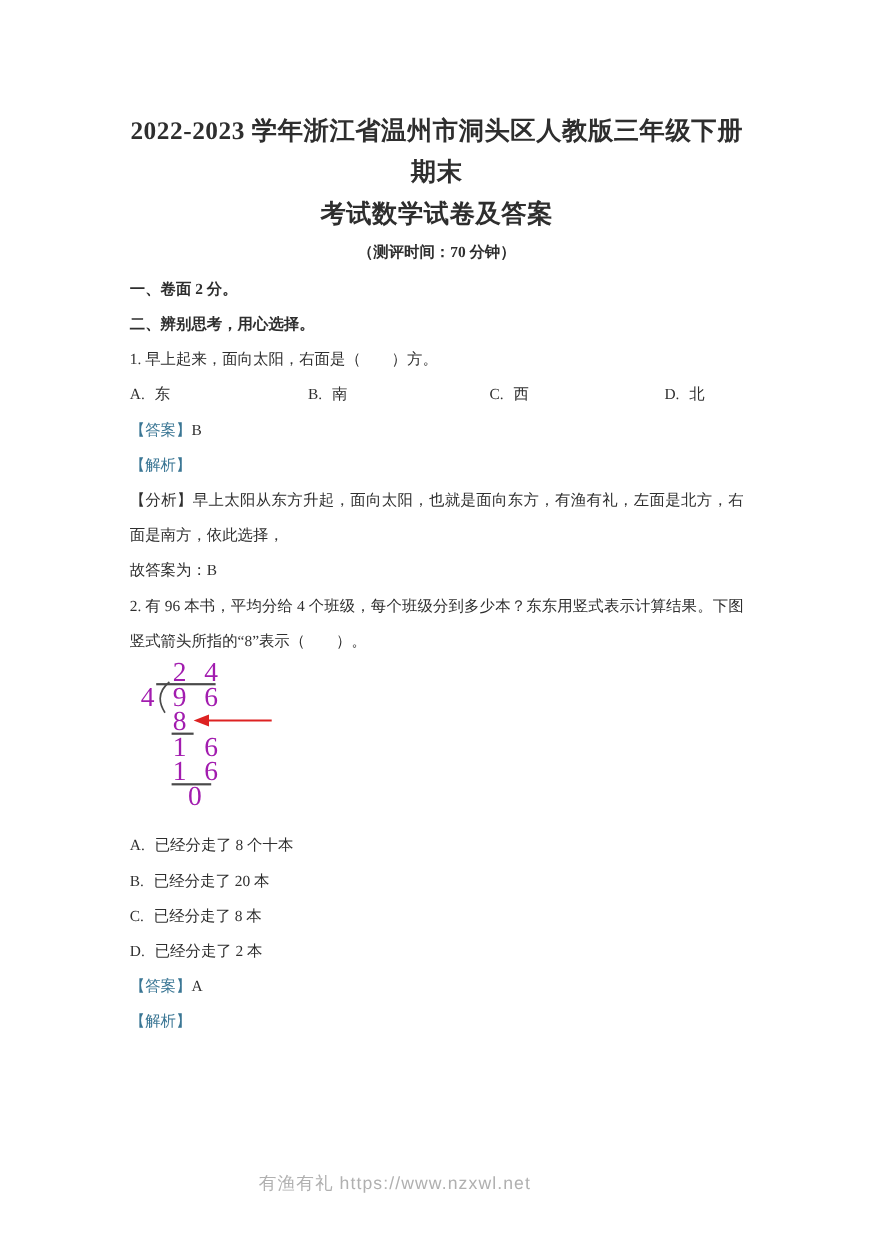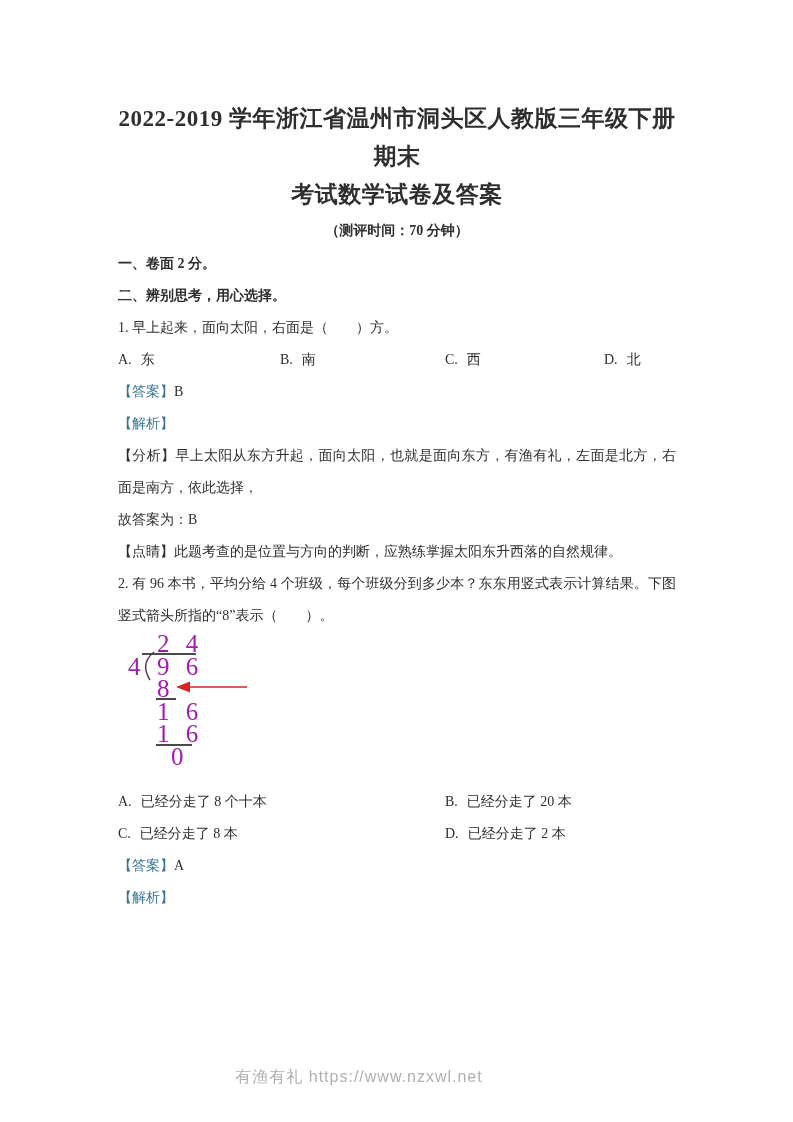--- a/index.html
+++ b/index.html
@@ -11,21 +11,21 @@
   .title-line{font-size:23px;font-weight:bold;text-align:center;line-height:38px;letter-spacing:0.5px;}
   .subtitle{font-size:14px;font-weight:bold;text-align:center;line-height:34px;font-family:Liberation Serif, serif;}
   .row{font-size:14px;line-height:32px;}
   .bold{font-weight:bold;}
   .just{text-align:justify;}
   .accent{color:#3a7694;}
   .opts4{display:flex;}
   .opts4 .opt:nth-child(1){width:162px;}
   .opts4 .opt:nth-child(2){width:165px;}
   .opts4 .opt:nth-child(3){width:159px;}
-  .opts2{display:flex;}
+  .opts2{display:flex;flex-direction:column;}
   .opts2 .opt:nth-child(1){width:327px;}
   .opt-label{margin-right:9px;}
   
   .division{position:relative;height:154px;font-size:25px;color:#a21caf;}
   .division .num{position:absolute;letter-spacing:5px;line-height:24px;white-space:pre;}
   .dq{left:39px;top:0;}
   .ddivisor{left:10px;top:23px;letter-spacing:0;}
   .ddividend{left:39px;top:23px;}
   .dsub1{left:39px;top:45px;}
   .dbring{left:39px;top:68px;}
@@ -40,41 +40,40 @@
     position:absolute;left:0;top:1061px;width:718px;text-align:center;
     color:#b0b0b0;font-size:16px;line-height:32px;
     font-family:"Liberation Sans","DejaVu Sans",sans-serif;letter-spacing:1px;
   }
 </style>
 </head>
 <body>
 
 <div class="content">
 
-  <div class="title-line">2022-2019 学年浙江省温州市洞头区人教版三年级下册期末</div>
+  <div class="title-line">2022-2023 学年浙江省温州市洞头区人教版三年级下册期末</div>
   <div class="title-line">考试数学试卷及答案</div>
   <div class="subtitle">（测评时间：70 分钟）</div>
 
   <div class="row bold">一、卷面 2 分。</div>
   <div class="row bold">二、辨别思考，用心选择。</div>
 
   <div class="row">1. 早上起来，面向太阳，右面是（　　）方。</div>
 
   <div class="row opts4">
     <div class="opt"><span class="opt-label">A.</span><span>东</span></div>
     <div class="opt"><span class="opt-label">B.</span><span>南</span></div>
     <div class="opt"><span class="opt-label">C.</span><span>西</span></div>
     <div class="opt"><span class="opt-label">D.</span><span>北</span></div>
   </div>
 
   <div class="row"><span class="accent">【答案】</span><span>B</span></div>
   <div class="row"><span class="accent">【解析】</span></div>
   <div class="row just">【分析】早上太阳从东方升起，面向太阳，也就是面向东方，有渔有礼，左面是北方，右面是南方，依此选择，</div>
   <div class="row">故答案为：B</div>
-  <div class="row just">【点睛】此题考查的是位置与方向的判断，应熟练掌握太阳东升西落的自然规律。</div>
 
   <div class="row just">2. 有 96 本书，平均分给 4 个班级，每个班级分到多少本？东东用竖式表示计算结果。下图竖式箭头所指的“8”表示（　　）。</div>
 
   <div class="division">
     <span class="num dq">2 4</span>
     <div class="vinculum"></div>
     <span class="num ddivisor">4</span>
     <svg class="bracket" width="16" height="30" viewBox="0 0 16 30">
         <path d="M14 1 C4 9 3 18 10 29" stroke="#4a4a4a" fill="none" stroke-width="1.5"></path>
       </svg>

